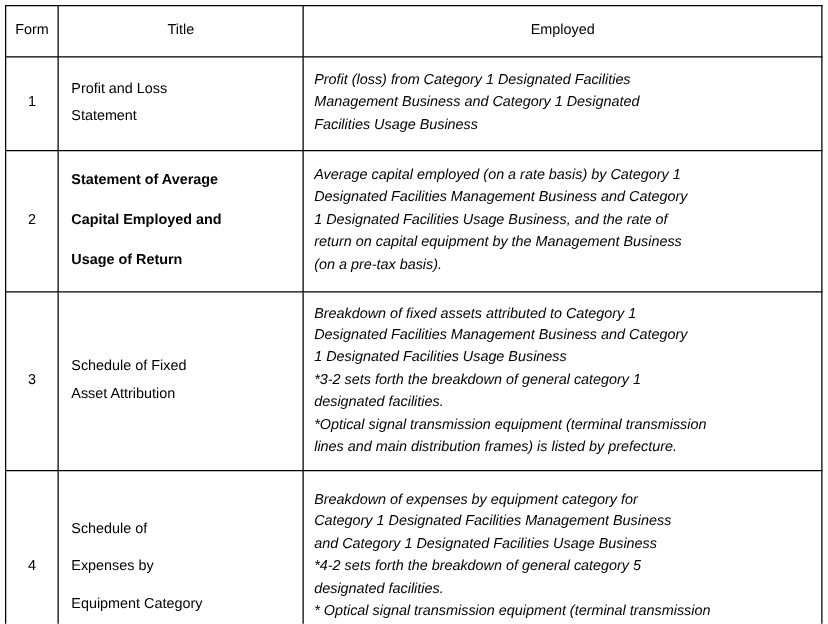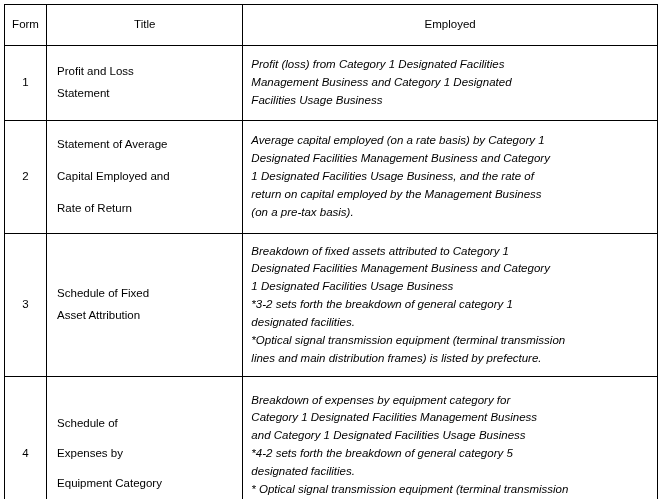--- a/index.html
+++ b/index.html
@@ -63,21 +63,21 @@
     padding: 2px 0;
   }
   .content-line {
     display: block;
     margin: 0;
     padding: 0;
     white-space: normal;
   }
   .row-1 td { height: 58px; }
   .row-2 td { height: 96px; }
-  .row-2 .title-line { padding: 7px 0; }
+  .row-2 .title-line { padding: 7px 0; font-weight: bold; }
   .row-3 td { height: 126px; }
   .row-4 td { height: 138px; }
   .row-4 .title-line { padding: 6px 0; }
 </style>
 </head>
 <body>
 
 <div class="sheet">
   <table class="form-table">
     <colgroup>
@@ -103,27 +103,27 @@
           <span class="content-line">Profit (loss) from Category 1 Designated Facilities</span>
           <span class="content-line">Management Business and Category 1 Designated</span>
           <span class="content-line">Facilities Usage Business</span>
         </td>
       </tr>
       <tr class="row-2">
         <td class="form-cell">2</td>
         <td class="title-cell">
           <span class="title-line">Statement of Average</span>
           <span class="title-line">Capital Employed and</span>
-          <span class="title-line">Rate of Return</span>
+          <span class="title-line">Usage of Return</span>
         </td>
         <td class="content-cell">
           <span class="content-line">Average capital employed (on a rate basis) by Category 1</span>
           <span class="content-line">Designated Facilities Management Business and Category</span>
           <span class="content-line">1 Designated Facilities Usage Business, and the rate of</span>
-          <span class="content-line">return on capital employed by the Management Business</span>
+          <span class="content-line">return on capital equipment by the Management Business</span>
           <span class="content-line">(on a pre-tax basis).</span>
         </td>
       </tr>
       <tr class="row-3">
         <td class="form-cell">3</td>
         <td class="title-cell">
           <span class="title-line">Schedule of Fixed</span>
           <span class="title-line">Asset Attribution</span>
         </td>
         <td class="content-cell">

